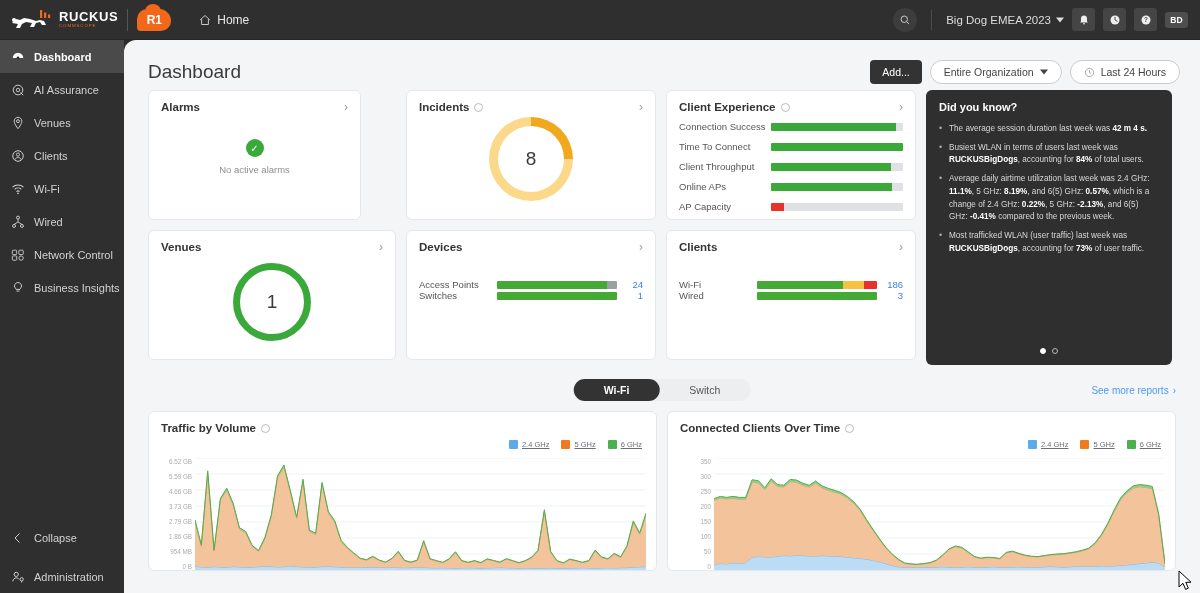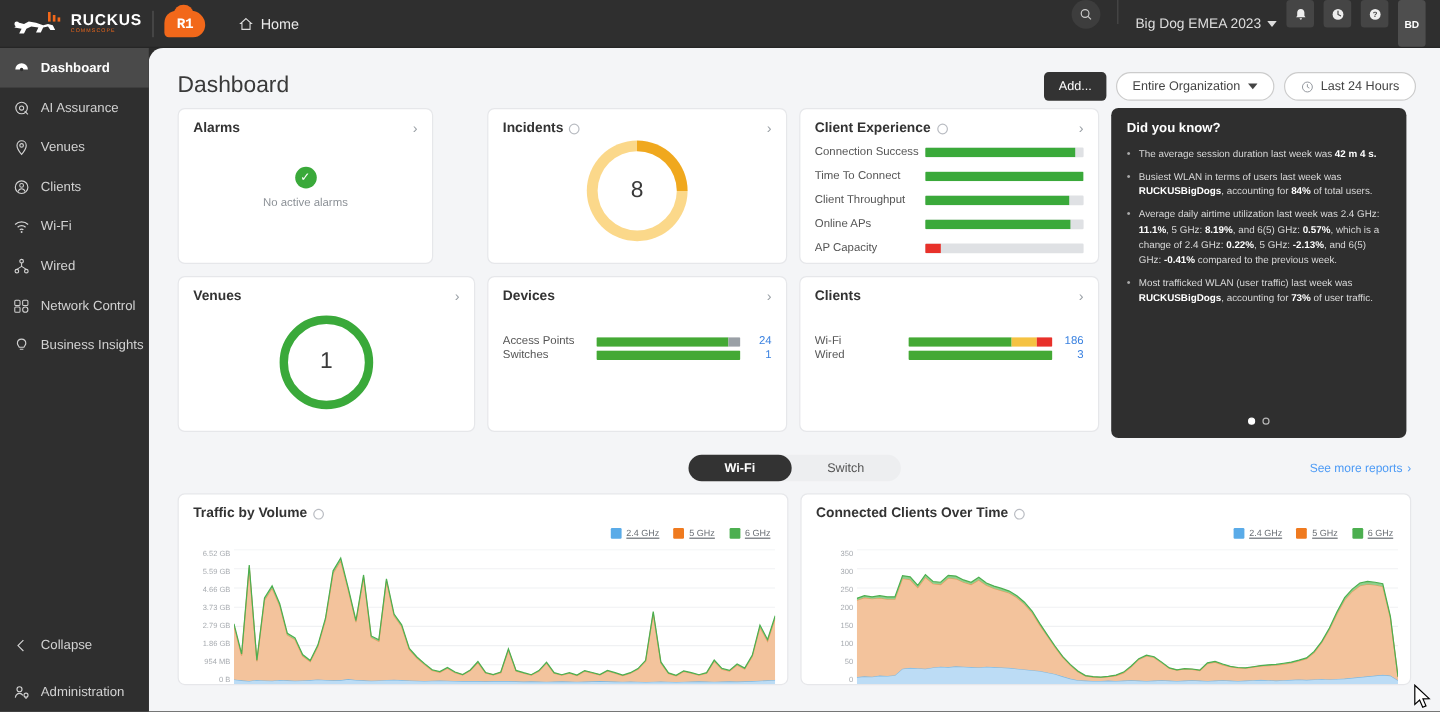--- a/index.html
+++ b/index.html
@@ -26,42 +26,42 @@
     width: 34px; height: 22px;
   }
   .r1-cloud {
     position: absolute; inset: 0; background: #f2681a;
     border-radius: 11px 13px 11px 4px;
   }
   .r1-cloud::before {
     content: ""; position: absolute; top: -5px; left: 8px;
     width: 16px; height: 14px; background: #f2681a; border-radius: 50%;
   }
-  .r1-text { position: relative; color: #fff; font-size: 12px; font-weight: bold; letter-spacing: -.3px; font-family: Liberation Mono, monospace; }
+  .r1-text { position: relative; color: #fff; font-size: 12px; font-weight: bold; letter-spacing: -.3px; }
   .home-link {
     display: flex; align-items: center; gap: 6px; margin-left: 28px;
     color: #e8e8e8; font-size: 12px; cursor: pointer;
   }
   .topbar-right {
-    margin-left: auto; display: flex; gap: 8px; padding-right: 12px;
+    margin-left: auto; display: flex; align-items: center; gap: 8px; padding-right: 12px;
   }
   .icon-circle {
     width: 24px; height: 24px; border-radius: 50%; background: #3d3d3d;
     display: flex; align-items: center; justify-content: center; cursor: pointer;
   }
   .tb-div { width: 1px; height: 20px; background: #4a4a4a; margin: 0 6px; }
   .org-select {
     color: #ddd; font-size: 11.5px; display: flex; align-items: center; gap: 5px; cursor: pointer;
   }
   .sq-btn {
     width: 23px; height: 23px; border-radius: 3px; background: #454545;
     display: flex; align-items: center; justify-content: center; cursor: pointer;
   }
   .avatar-btn {
-    width: 23px; height: 39px; border-radius: 3px; background: #4e4e4e;
+    width: 23px; height: 16px; border-radius: 3px; background: #4e4e4e;
     display: flex; align-items: center; justify-content: center;
     color: #fff; font-size: 8.5px; font-weight: bold; cursor: pointer;
   }
 
   
   .sidebar {
     position: absolute; top: 40px; left: 0; width: 124px; height: 553px;
     background: #2f2f2f; display: flex; flex-direction: column; z-index: 15;
   }
   .nav-item {

